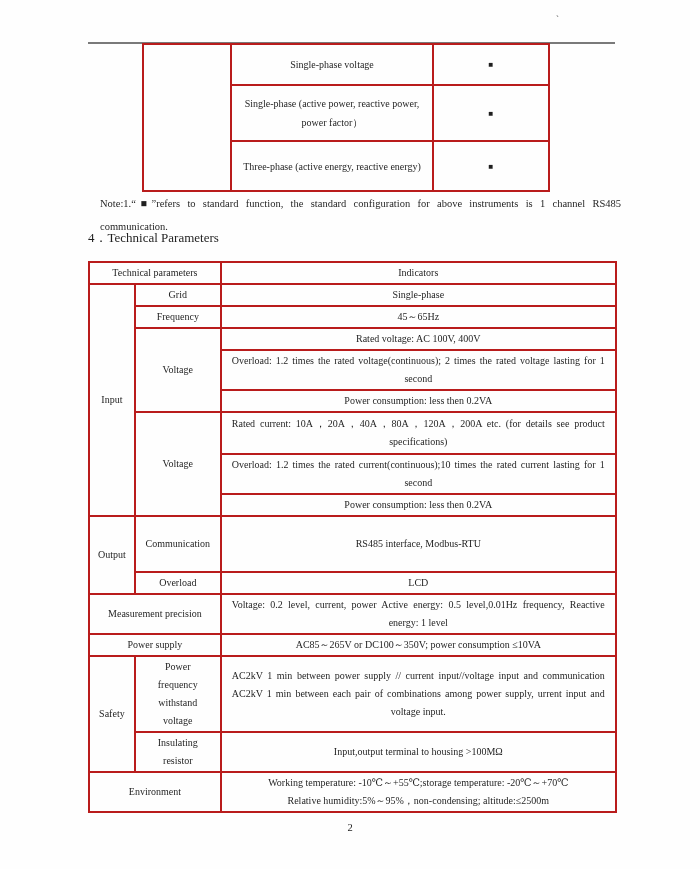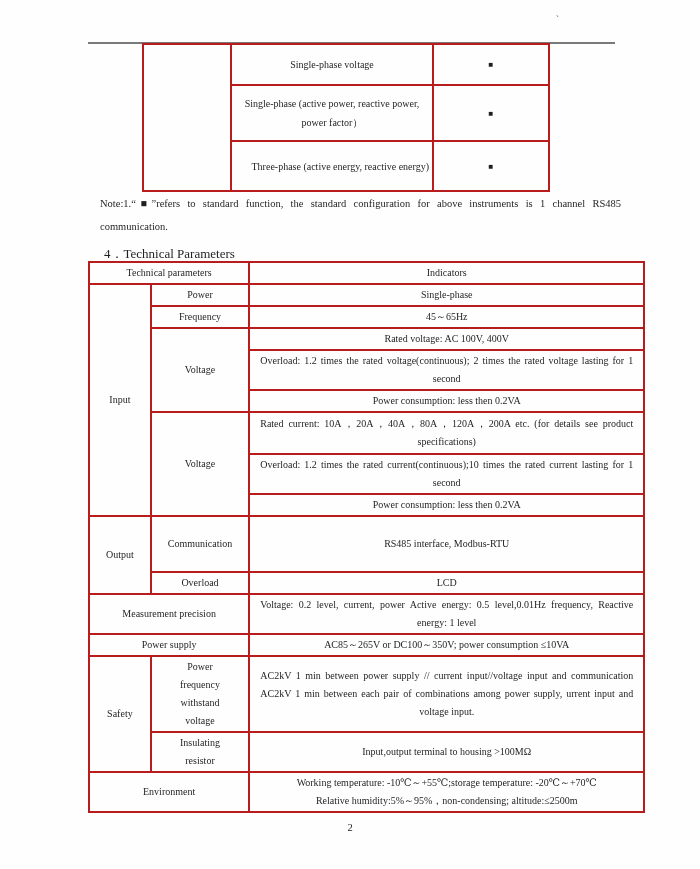--- a/index.html
+++ b/index.html
@@ -21,40 +21,40 @@
   }
   table{border-collapse:collapse;table-layout:fixed;}
   td{border:2px solid #b91c1c;vertical-align:middle;}
   
   .fn-table{
     position:absolute;left:142px;top:43px;
     font-size:10px;line-height:19px;
   }
   .fn-table td{text-align:center;padding:1px 3px;}
   .fn-table td.empty{padding:0;}
-  .fn-table td.nowrap{white-space:nowrap;text-align:right;}
+  .fn-table td.nowrap{white-space:nowrap;}
   .fn-table td.std{font-size:8px;}
   
   .note{
     position:absolute;left:88px;top:180px;width:521px;
     font-size:10.5px;line-height:23px;
     text-align:justify;text-align-last:left;
     margin:12px;
   }
   
   .heading{
     position:absolute;left:88px;top:229px;
-    font-size:13px;font-weight:normal;margin:16px;
+    font-size:13px;font-weight:normal;margin:0;
   }
   
   .tech-table{
     position:absolute;left:88px;top:261px;
     font-size:10px;line-height:18px;
   }
-  .tech-table td{text-align:center;padding:1px 16px;}
+  .tech-table td{text-align:center;padding:1px 8px;}
   .tech-table td.ind{
     text-align:justify;text-align-last:center;
     padding:1px 10px;
   }
   .page-number{
     position:absolute;left:0;top:822px;width:700px;
     text-align:center;font-size:10.5px;
   }
 </style>
 </head>
@@ -99,21 +99,21 @@
         <col style="width:86px">
         <col style="width:395px">
       </colgroup>
     <tbody>
       <tr style="height:21px">
         <td colspan="2">Technical parameters</td>
         <td>Indicators</td>
       </tr>
       <tr style="height:21px">
         <td rowspan="8">Input</td>
-        <td>Power</td>
+        <td>Grid</td>
         <td class="ind">Single-phase</td>
       </tr>
       <tr style="height:20px">
         <td>Frequency</td>
         <td class="ind">45～65Hz</td>
       </tr>
       <tr style="height:22px">
         <td rowspan="3">Voltage</td>
         <td class="ind">Rated voltage: AC 100V, 400V</td>
       </tr>

